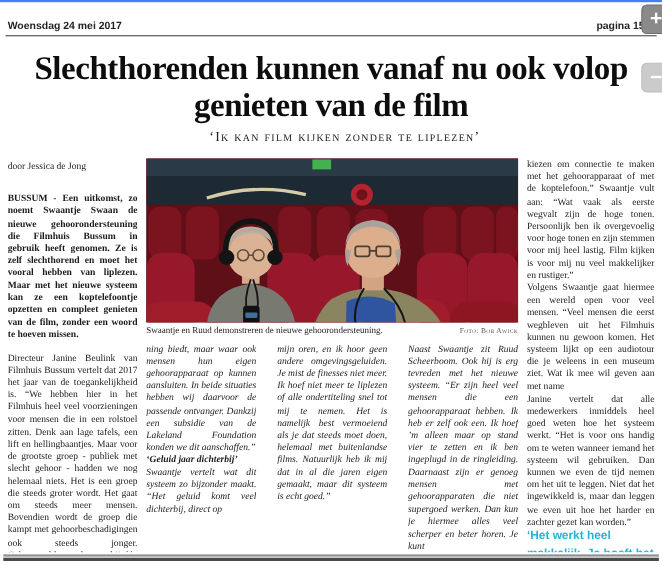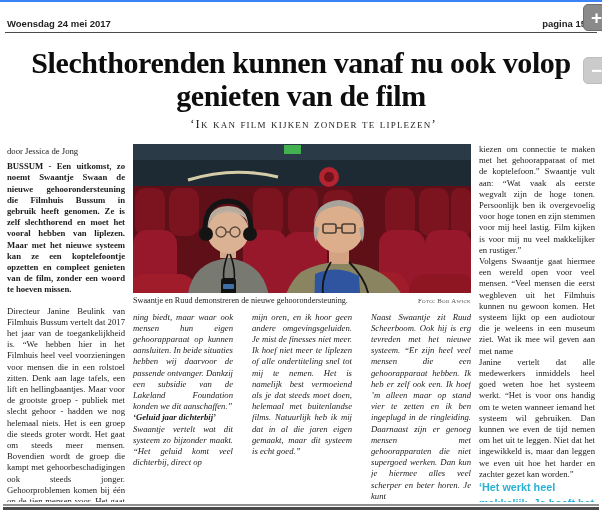--- a/index.html
+++ b/index.html
@@ -29,21 +29,21 @@
   .subheadline{position:absolute;left:0;right:0;top:115px;text-align:center;
     font-variant:small-caps;font-size:12.5px;letter-spacing:1.2px;color:#222;margin-left:25px;}
   
   .content{position:absolute;left:7px;top:142px;width:588px;bottom:12px;display:flex;gap:8px;}
   .col{font-size:8.7px;line-height:11.2px;text-align:justify;overflow:hidden;}
   .col p{margin:0 0 0 0;}
   .col p.gap{margin-top:10px;}
   .col1{width:118px;}
   .mid{width:338px;display:flex;flex-direction:column;}
   .col5{width:116px;}
-  .byline{font-size:8.7px;margin:2px 0 4px 0;}
+  .byline{font-size:8.7px;margin:2px 0 18px 0;}
   .lead{font-weight:bold;}
   .subhead{font-weight:bold;margin-top:10px;}
   
   .photo{width:338px;height:227px;background:#58101a;overflow:hidden;}
   .photo svg{display:block;}
   .captionrow{display:flex;justify-content:space-between;align-items:baseline;margin:3px 0 7px 0;}
   .caption{font-size:8.2px;color:#222;}
   .credit{font-variant:small-caps;font-size:6.8px;color:#555;letter-spacing:.3px;}
   .midcols{display:flex;gap:19px;flex:1;font-style:italic;}
   .midcol{width:107px;}

